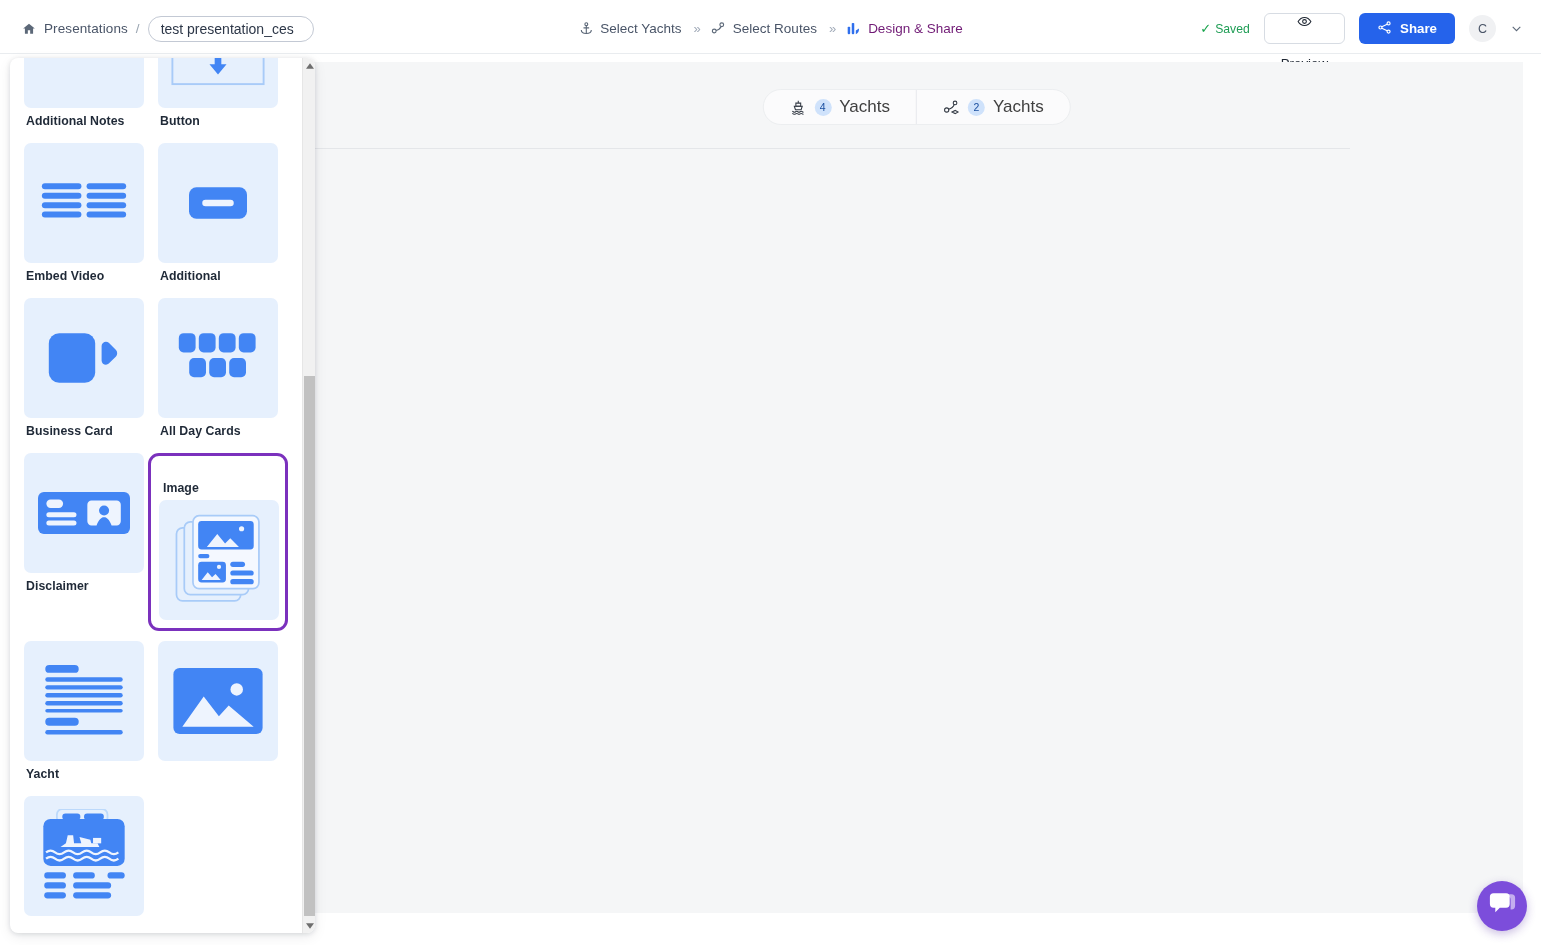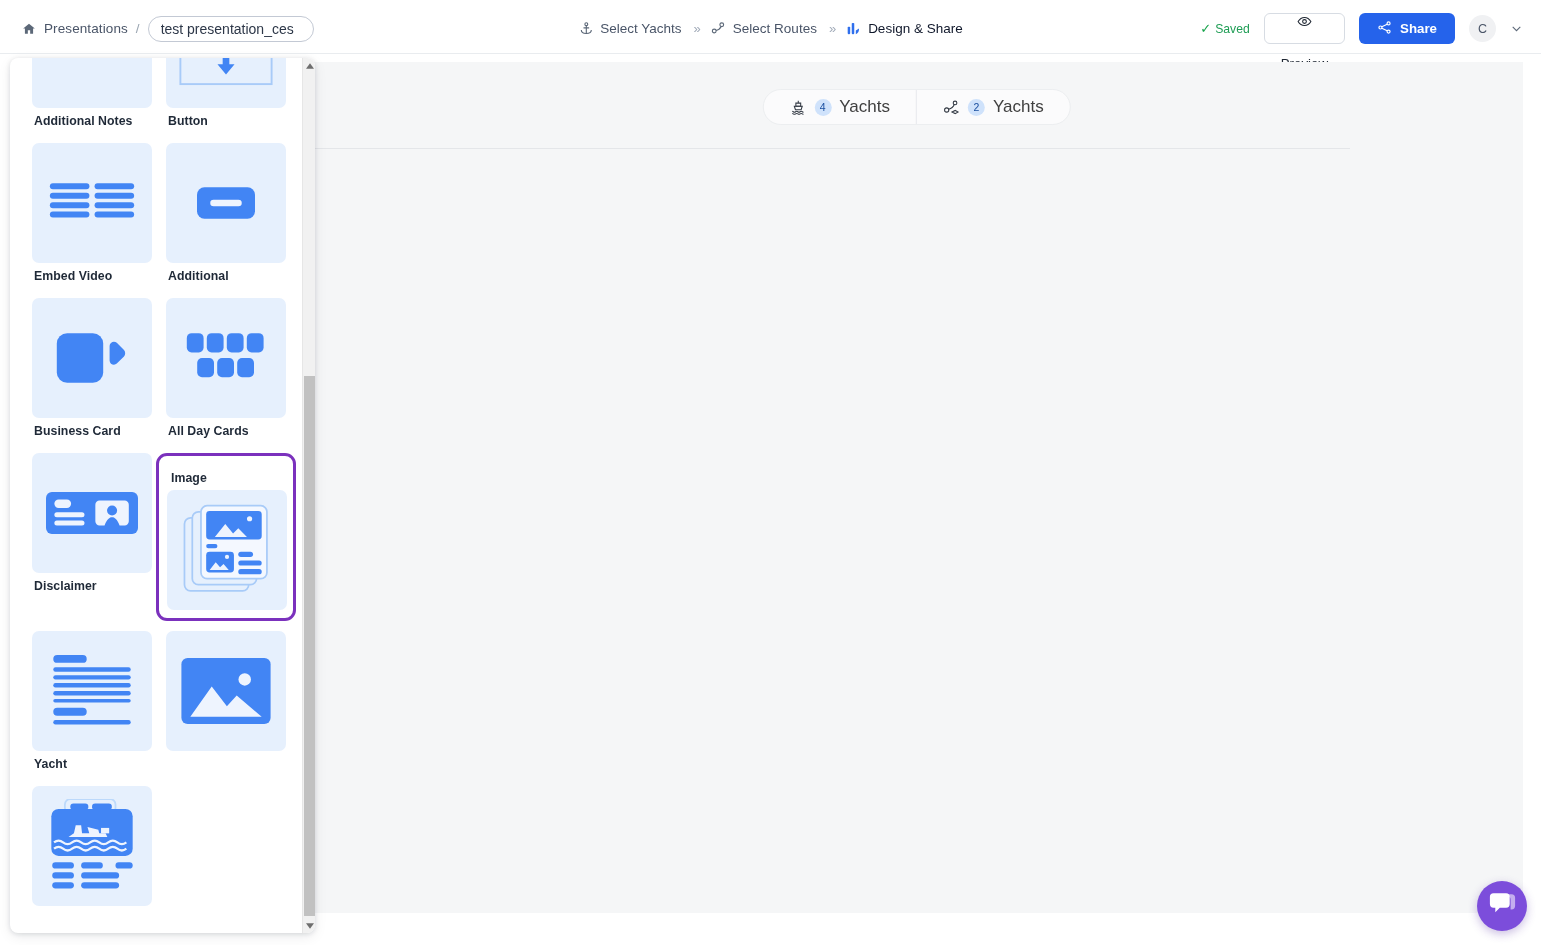--- a/index.html
+++ b/index.html
@@ -37,21 +37,21 @@
   }
 
   
   .stepnav {
     position: absolute; left: 50%; transform: translateX(-50%);
     display: flex; align-items: center; gap: 11px;
     white-space: nowrap;
   }
   .step { display: flex; align-items: center; gap: 7px; cursor: pointer; }
   .step-label { font-size: 13.5px; color: #4a5568; }
-  .step.active .step-label { color: #0f172a; }
+  .step.active .step-label { color: #701a75; }
   .step-ico { width: 15px; height: 15px; display:block; }
   .chev { font-size: 13px; color: #a0aab8; letter-spacing: -2px; padding: 0 1px;}
 
   
   .right-cluster {
     position: absolute; right: 18px;
     display: flex; align-items: center; gap: 14px;
   }
   .saved { display: flex; align-items: center; gap: 4px; }
   .saved .tick { color: #16a34a; font-size: 13px; line-height: 1; }
@@ -114,21 +114,21 @@
   
   .panel {
     position: absolute; left: 10px; top: 58px;
     width: 305px; height: 875px;
     background: #ffffff;
     border-radius: 8px;
     box-shadow: 0 1px 5px rgba(16,24,40,.13), 0 4px 14px rgba(16,24,40,.07);
     overflow: hidden;
   }
   .panel-scroll {
-    position: absolute; left: 8px; top: 0;
+    position: absolute; left: 0; top: 0;
     width: 292px; height: 875px;
     overflow: hidden;
   }
   .grid {
     position: absolute; left: 14px; top: -70px;
     width: 266px;
     display: grid; grid-template-columns: 120px 120px; column-gap: 14px;
   }
   .cell { width: 120px; margin-bottom: 10px; }
   .cell-label {
@@ -136,21 +136,21 @@
     padding: 6px 0 5px 2px; letter-spacing: .05px;
   }
   .thumb {
     width: 120px; height: 120px;
     background: #e6f0fd; border-radius: 7px;
     display: flex; align-items: center; justify-content: center;
   }
   .cell.selected {
     border: 3px solid #7b31bd; border-radius: 11px;
     background: #fff;
-    width: 140px; margin-left: -10px; padding: 6px 8px 8px 8px;
+    width: 140px; margin-left: -10px; padding: 16px 8px 8px 8px;
   }
   .cell.selected .cell-label { padding-top: 9px; padding-left: 4px; }
   .cell.selected .thumb { width: 120px; margin: 0 auto; }
 
   
   .sbar {
     position: absolute; right: 0; top: 0;
     width: 13px; height: 875px;
     background: #f1f1f1; border-left: 1px solid #e6e6e6;
   }

